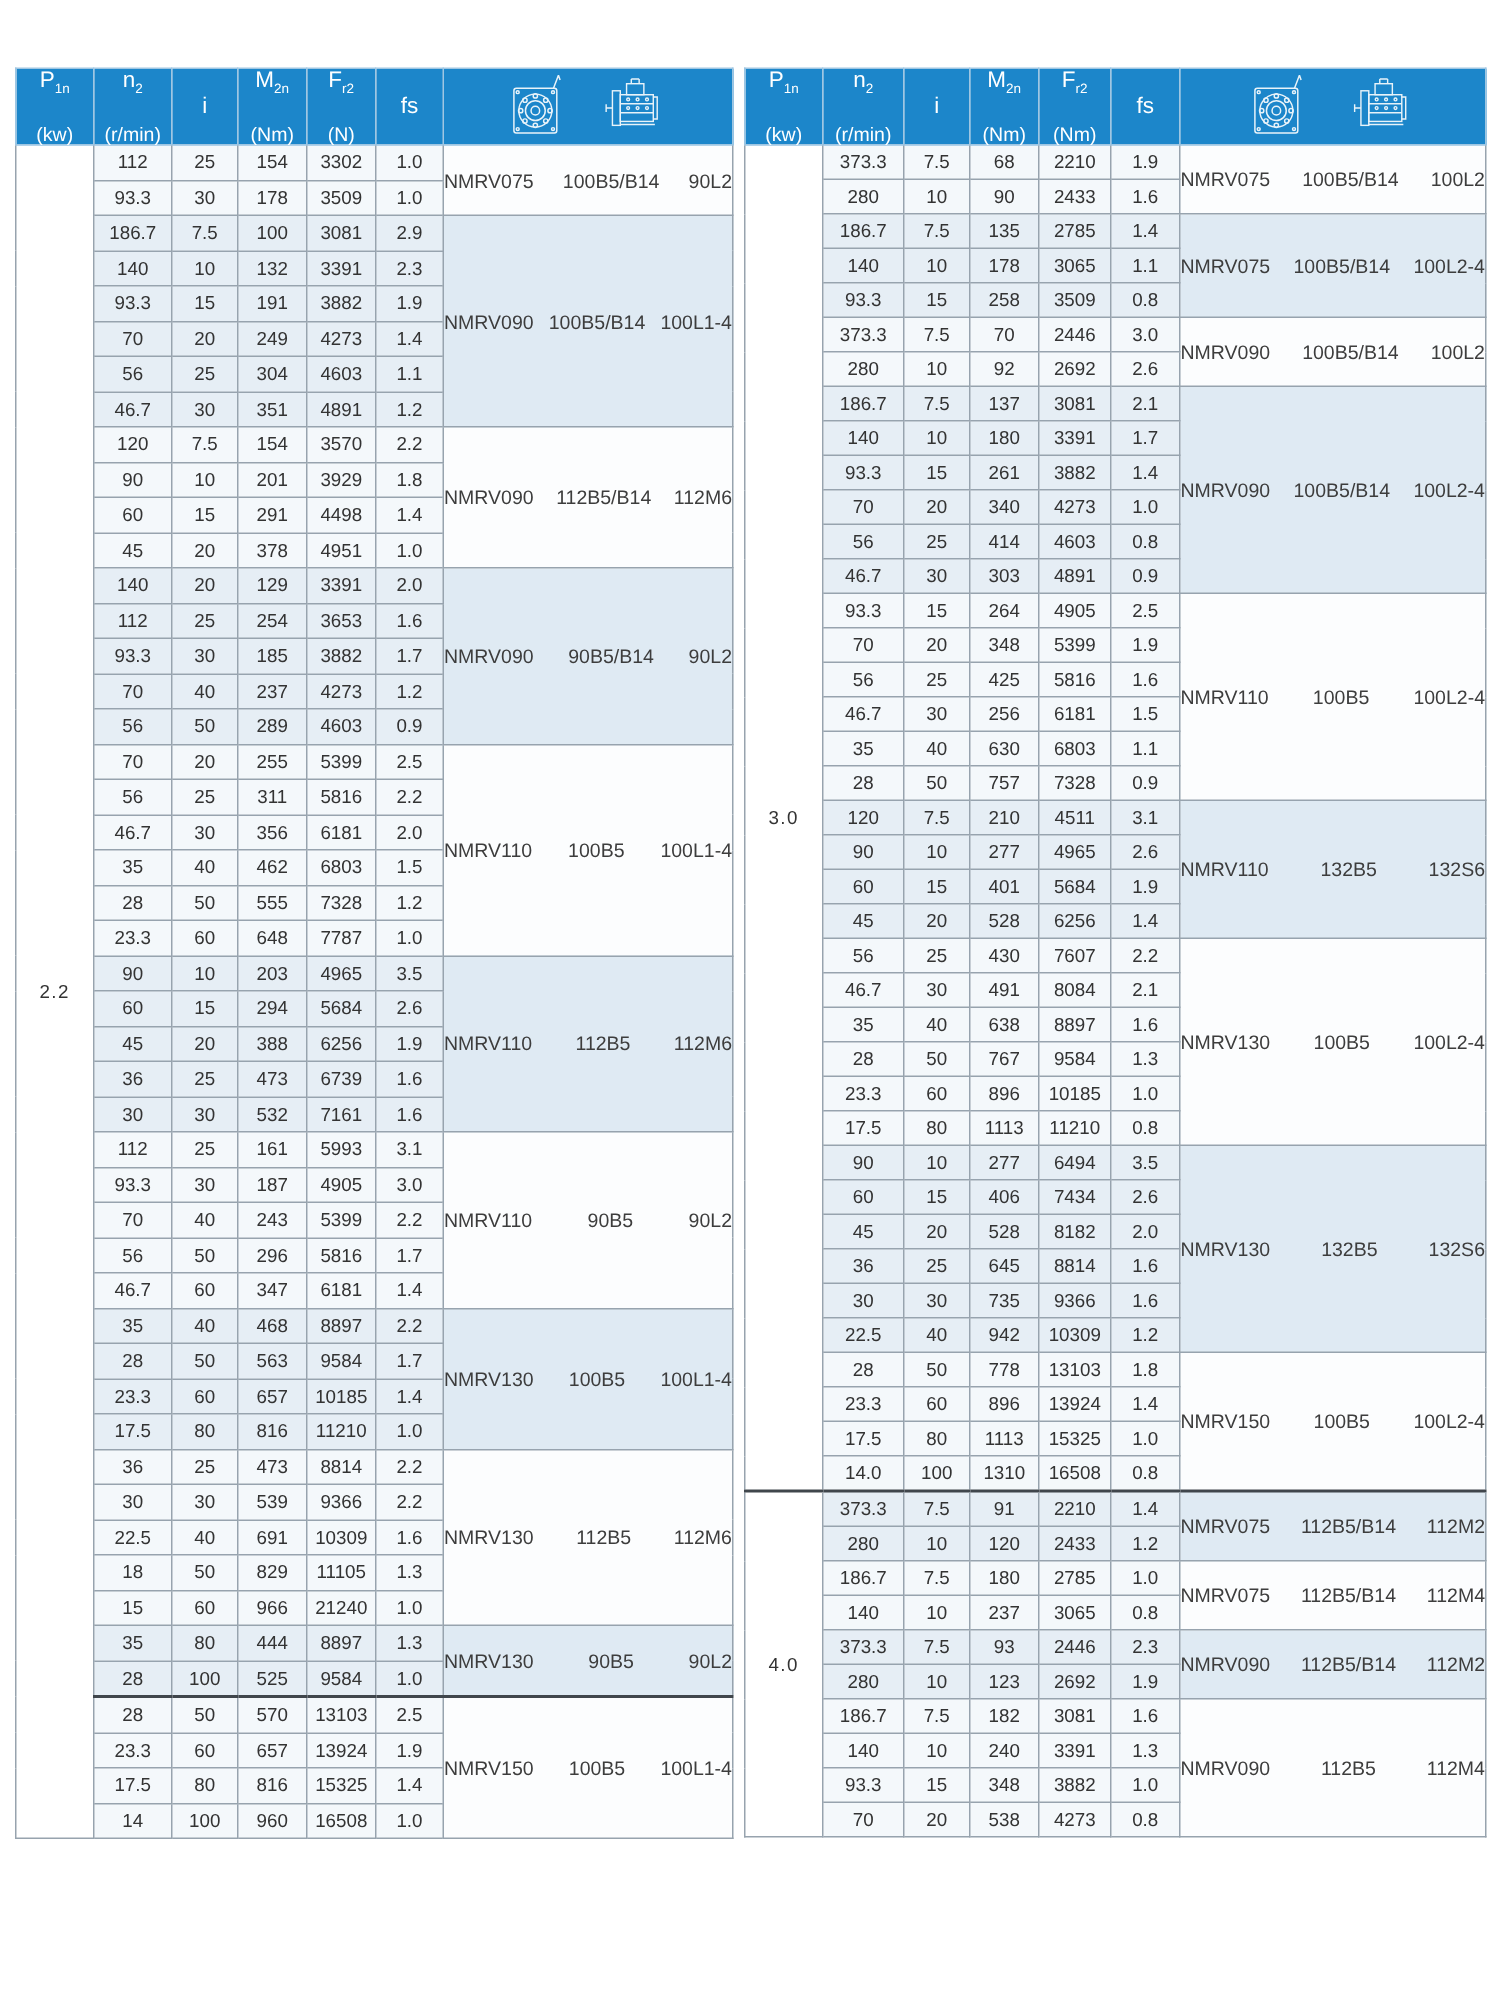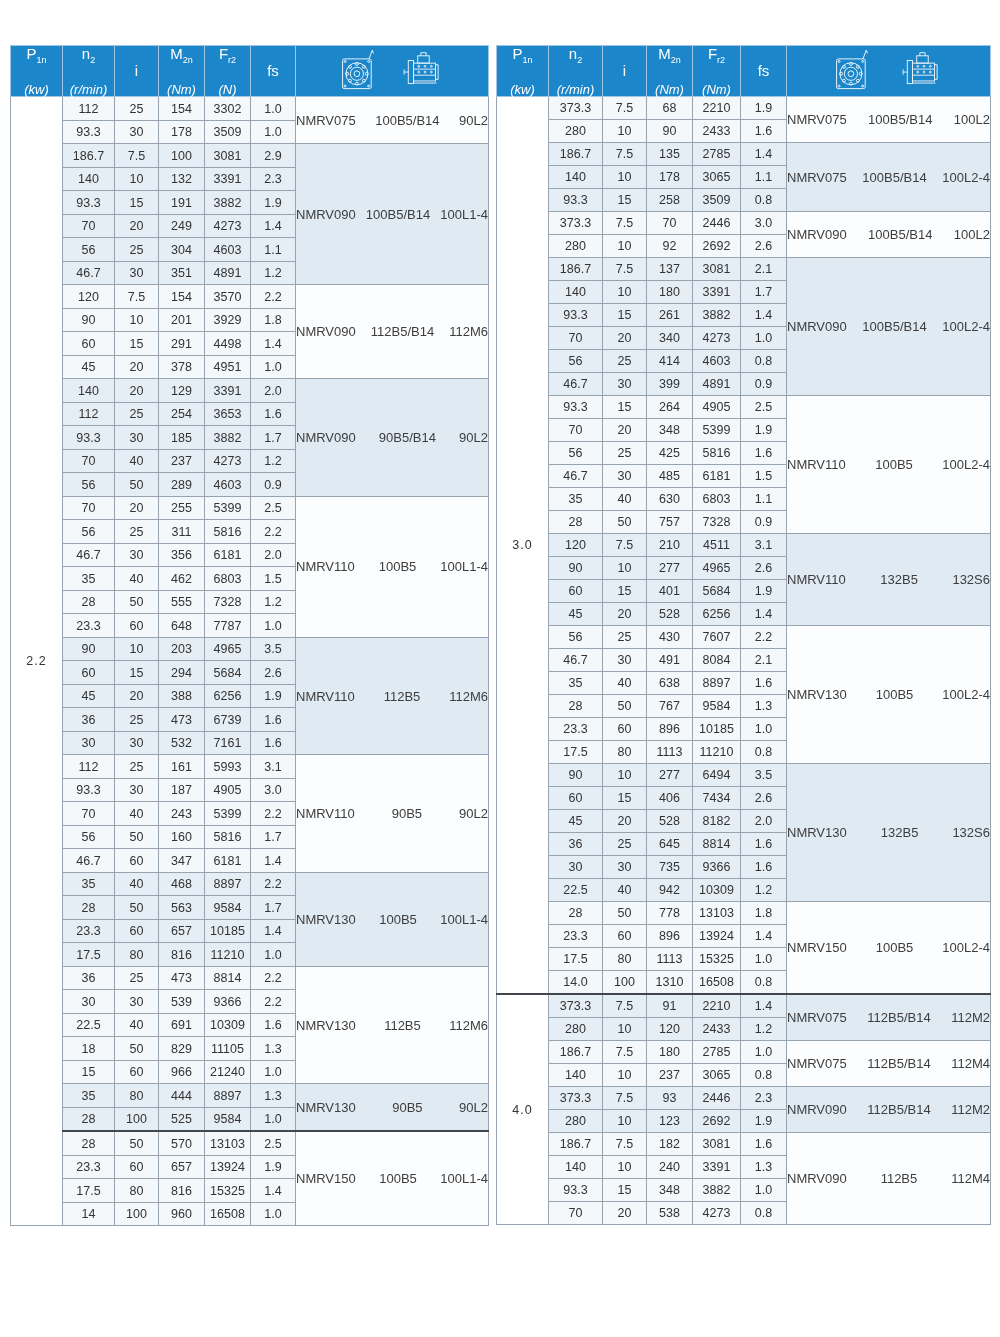--- a/index.html
+++ b/index.html
@@ -21,21 +21,21 @@
   .tables{display:flex;gap:8px;margin:45px 10px 0 10px;align-items:flex-start;}
   #table-left{width:478px;}
   #table-right{width:494px;}
   table.sel-table{border-collapse:collapse;table-layout:fixed;width:100%;border:1px solid #7f8d98;}
   .sel-table th{
     background:var(--header-blue,#1c86ca);color:#fff;font-weight:normal;
     border:1px solid #9fc6e2;height:50px;vertical-align:middle;text-align:center;padding:0;
   }
   .hmain{font-size:15px;line-height:1.05;}
   .hmain sub{font-size:9px;text-align:center;}
-  .hunit{font-size:13px;margin-top:18px;line-height:1;font-style:italic;}
+  .hunit{font-size:13px;margin-top:18px;line-height:1;}
   .icons-row{display:flex;justify-content:space-around;align-items:center;padding:0 30px;}
   .icon-wrap svg{display:block;opacity:.9;}
   .sel-table td{
     border:1px solid #97a3ae;text-align:center;vertical-align:middle;
     font-size:12.5px;color:#333;padding:0;
   }
   .t-left td{height:22.5px;}
   .t-right td{height:22px;}
   .p-cell{background:#fff;font-size:15px;color:#2a2a2a;letter-spacing:1px;}
   tr.band-a .num-cell{background:#f4f8fb;}
@@ -394,21 +394,21 @@
             <tr class="band-a">
               <td class="num-cell">70</td>
               <td class="num-cell">40</td>
               <td class="num-cell">243</td>
               <td class="num-cell">5399</td>
               <td class="num-cell">2.2</td>
             </tr>
             <tr class="band-a">
               <td class="num-cell">56</td>
               <td class="num-cell">50</td>
-              <td class="num-cell">160</td>
+              <td class="num-cell">296</td>
               <td class="num-cell">5816</td>
               <td class="num-cell">1.7</td>
             </tr>
             <tr class="band-a">
               <td class="num-cell">46.7</td>
               <td class="num-cell">60</td>
               <td class="num-cell">347</td>
               <td class="num-cell">6181</td>
               <td class="num-cell">1.4</td>
             </tr>
@@ -737,21 +737,21 @@
             <tr class="band-b">
               <td class="num-cell">56</td>
               <td class="num-cell">25</td>
               <td class="num-cell">414</td>
               <td class="num-cell">4603</td>
               <td class="num-cell">0.8</td>
             </tr>
             <tr class="band-b">
               <td class="num-cell">46.7</td>
               <td class="num-cell">30</td>
-              <td class="num-cell">399</td>
+              <td class="num-cell">303</td>
               <td class="num-cell">4891</td>
               <td class="num-cell">0.9</td>
             </tr>
             <tr class="band-a">
               <td class="num-cell">93.3</td>
               <td class="num-cell">15</td>
               <td class="num-cell">264</td>
               <td class="num-cell">4905</td>
               <td class="num-cell">2.5</td>
               <td class="model-cell" rowspan="6">
@@ -772,21 +772,21 @@
             <tr class="band-a">
               <td class="num-cell">56</td>
               <td class="num-cell">25</td>
               <td class="num-cell">425</td>
               <td class="num-cell">5816</td>
               <td class="num-cell">1.6</td>
             </tr>
             <tr class="band-a">
               <td class="num-cell">46.7</td>
               <td class="num-cell">30</td>
-              <td class="num-cell">485</td>
+              <td class="num-cell">256</td>
               <td class="num-cell">6181</td>
               <td class="num-cell">1.5</td>
             </tr>
             <tr class="band-a">
               <td class="num-cell">35</td>
               <td class="num-cell">40</td>
               <td class="num-cell">630</td>
               <td class="num-cell">6803</td>
               <td class="num-cell">1.1</td>
             </tr>

